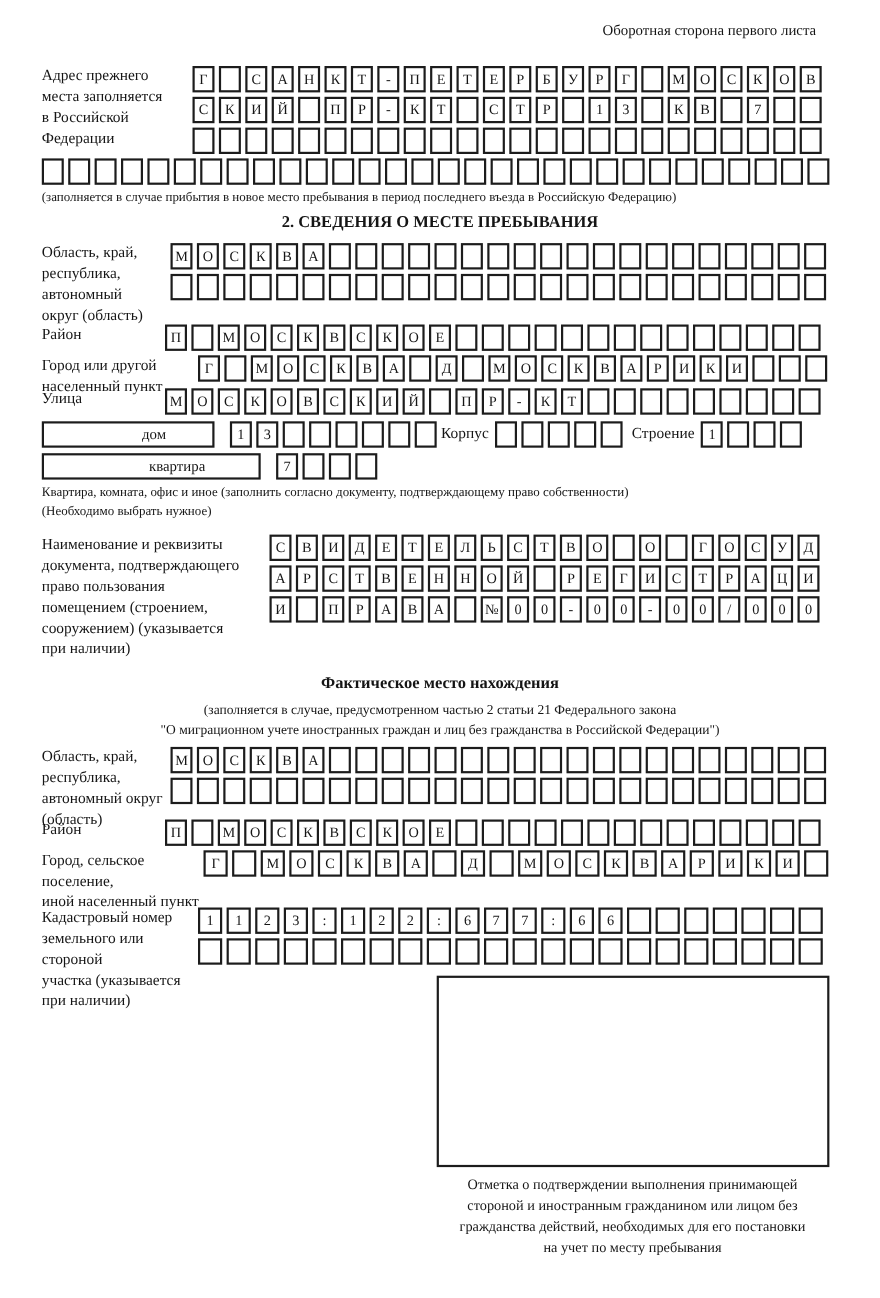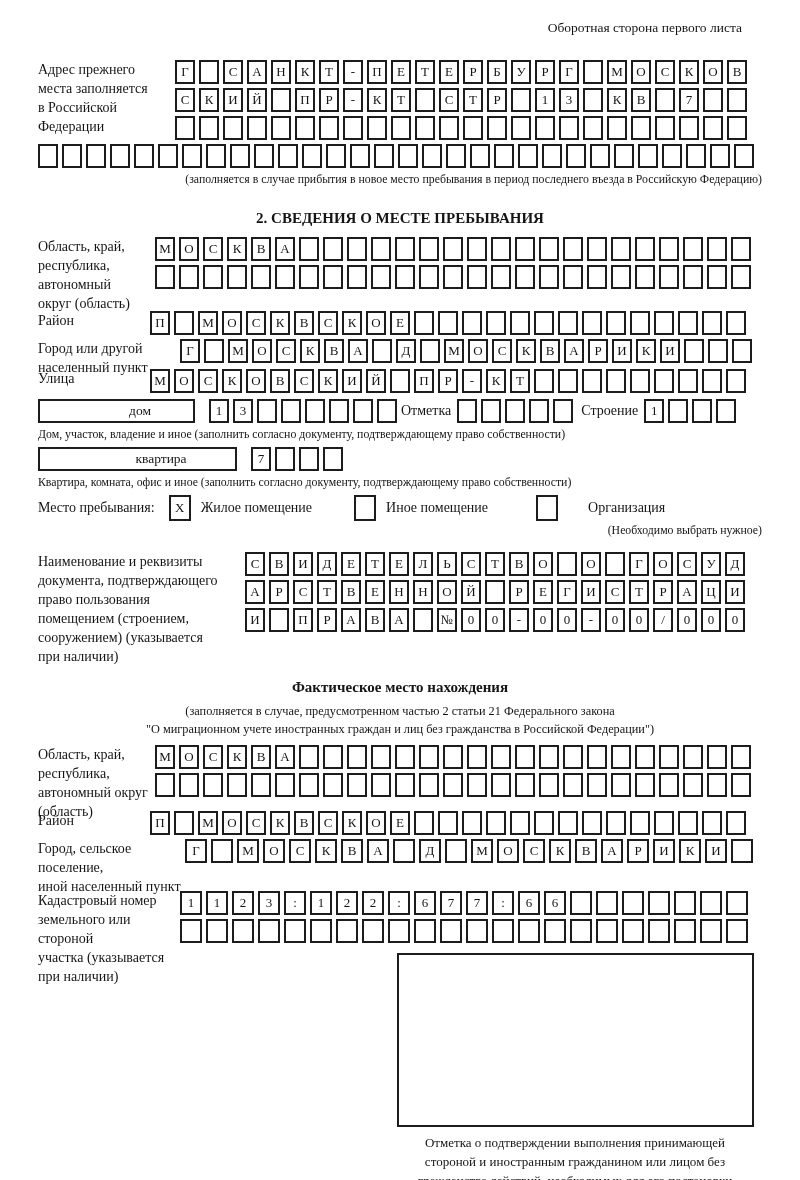--- a/index.html
+++ b/index.html
@@ -9,21 +9,21 @@
   .field{position:relative;}
   .flabel{position:absolute;top:0;left:0;font-size:14px;line-height:19px;}
   .frows{min-height:24px;}
   .box-row{display:flex;gap:4px;height:24px;margin-bottom:4px;}
   .box{flex:none;width:20px;height:24px;border:2px solid #1c1c1c;box-sizing:border-box;
        font-size:13px;line-height:19px;text-align:center;}
   .wide .box{width:22px;}
   .ml137{margin-left:137px}.ml117{margin-left:117px}.ml112{margin-left:112px}
   .ml142{margin-left:142px}.ml207{margin-left:207px}.ml147{margin-left:147px}
   .cap{font-size:11.8px;line-height:15px;}
-  .cap-center{text-align:right;}
+  .cap-center{text-align:left;}
   .h2{text-align:center;font-weight:bold;font-size:15px;line-height:18px;}
   .named-box{flex:none;border:2px solid #1c1c1c;height:24px;box-sizing:border-box;
              text-align:center;font-size:13.5px;line-height:19px;padding-left:47px;}
   .hrow{display:flex;align-items:flex-start;height:24px;}
   .inline-lab{font-size:14px;line-height:24px;flex:none;}
   .chk{flex:none;width:22px;height:26px;border:2px solid #1c1c1c;box-sizing:border-box;
        line-height:22px;text-align:center;font-size:13px;}
   .stayrow{display:flex;align-items:center;height:26px;font-size:14px;}
   .fact-cap{font-size:12.3px;line-height:18px;text-align:center;}
   .stamp-wrap{margin-left:317px;width:440px;text-align:center;}
@@ -152,21 +152,21 @@
       <span class="box"></span>
       <span class="box"></span>
       <span class="box"></span>
       <span class="box"></span>
       <span class="box"></span>
       <span class="box"></span>
       <span class="box"></span>
     </div>
   <div class="cap cap-center" style="margin-top:2px;">(заполняется в случае прибытия в новое место пребывания в период последнего въезда в Российскую Федерацию)</div>
 
-  <div class="h2" style="margin-top:22px;">2. СВЕДЕНИЯ О МЕСТЕ ПРЕБЫВАНИЯ</div>
+  <div class="h2" style="margin-top:6px;">2. СВЕДЕНИЯ О МЕСТЕ ПРЕБЫВАНИЯ</div>
 
   <div class="field" style="margin-top:10px;">
     <div class="flabel" style="width:117px;">
         <div>Область, край,</div>
         <div>республика,</div>
         <div>автономный</div>
         <div>округ (область)</div>
       </div>
     <div class="frows ml117">
       <div class="box-row">
@@ -332,58 +332,48 @@
     <div class="box-row" style="margin-left:14px;">
         <span class="box">1</span>
         <span class="box">3</span>
         <span class="box"></span>
         <span class="box"></span>
         <span class="box"></span>
         <span class="box"></span>
         <span class="box"></span>
         <span class="box"></span>
       </div>
-    <div class="inline-lab" style="margin-left:4px;margin-right:6px;">Отметка</div>
+    <div class="inline-lab" style="margin-left:4px;margin-right:6px;">Корпус</div>
     <div class="box-row">
         <span class="box"></span>
         <span class="box"></span>
         <span class="box"></span>
         <span class="box"></span>
         <span class="box"></span>
       </div>
     <div class="inline-lab" style="margin-left:8px;margin-right:6px;">Строение</div>
     <div class="box-row">
         <span class="box">1</span>
         <span class="box"></span>
         <span class="box"></span>
         <span class="box"></span>
       </div>
   </div>
-  <div class="cap" style="margin-top:4px;">Дом, участок, владение и иное (заполнить согласно документу, подтверждающему право собственности)</div>
 
   <div class="hrow" style="margin-top:5px;">
     <div class="named-box" style="width:199px;">квартира</div>
     <div class="box-row" style="margin-left:14px;">
         <span class="box">7</span>
         <span class="box"></span>
         <span class="box"></span>
         <span class="box"></span>
       </div>
   </div>
   <div class="cap" style="margin-top:4px;">Квартира, комната, офис и иное (заполнить согласно документу, подтверждающему право собственности)</div>
 
-  <div class="stayrow" style="margin-top:5px;">
-    <span>Место пребывания:</span>
-    <span class="chk" style="margin-left:14px;">X</span>
-    <span style="margin-left:10px;">Жилое помещение</span>
-    <span class="chk" style="margin-left:42px;"></span>
-    <span style="margin-left:10px;">Иное помещение</span>
-    <span class="chk" style="margin-left:48px;"></span>
-    <span style="margin-left:30px;">Организация</span>
-  </div>
   <div class="cap cap-center" style="margin-top:2px;">(Необходимо выбрать нужное)</div>
 
   <div class="field" style="margin-top:14px;">
     <div class="flabel" style="width:207px;">
         <div>Наименование и реквизиты</div>
         <div>документа, подтверждающего</div>
         <div>право пользования</div>
         <div>помещением (строением,</div>
         <div>сооружением) (указывается</div>
         <div>при наличии)</div>

